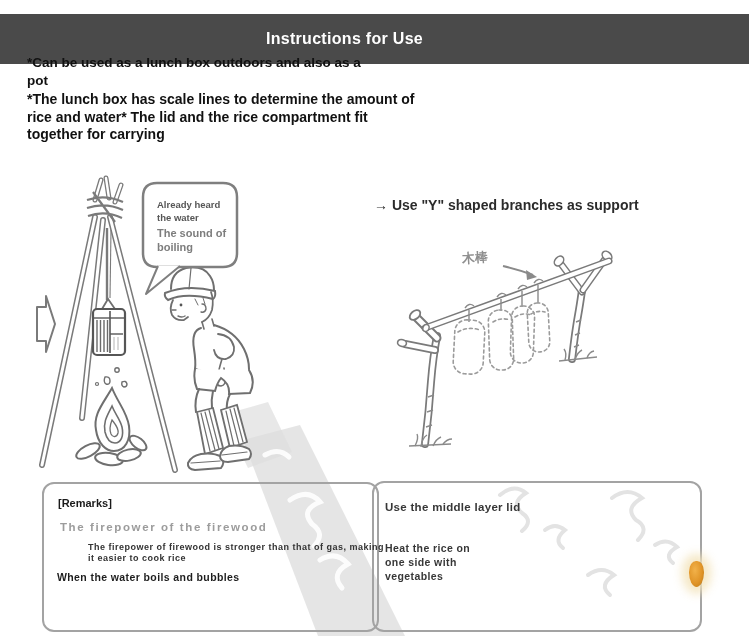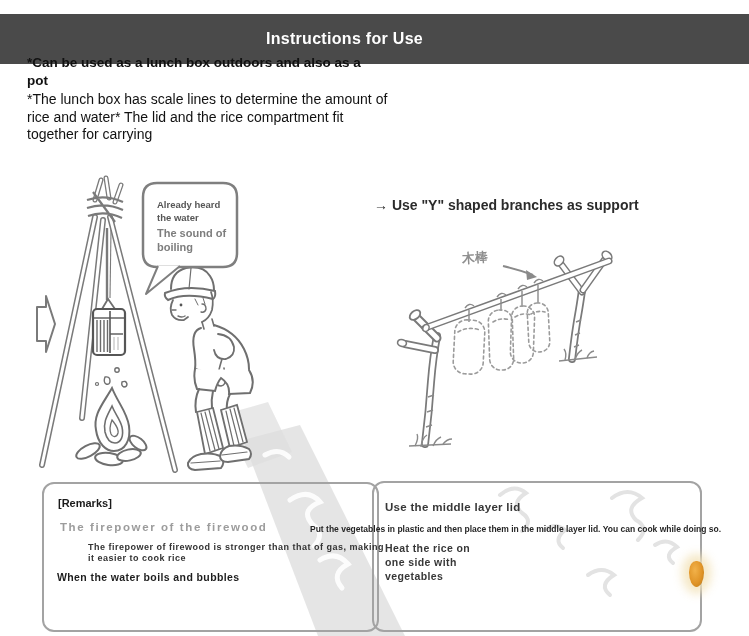--- a/index.html
+++ b/index.html
@@ -16,21 +16,21 @@
     color:#ffffff; font-size:16px; font-weight:bold; letter-spacing:.3px;
     transform:translateX(-30px);
   }
   
   .intro1 {
     position:absolute; left:27px; top:54px; z-index:2;
     font-size:13.5px; font-weight:bold; color:#111; line-height:17.5px; white-space:pre-line;
   }
   .intro2 {
     position:absolute; left:27px; top:91px; z-index:2;
-    font-size:14px; font-weight:normal; color:#111; line-height:17.5px; white-space:pre-line;
+    font-size:14px; font-weight:bold; color:#111; line-height:17.5px; white-space:pre-line;
   }
   
   .scene { position:absolute; z-index:1; }
   #left-scene  { left:25px;  top:172px; }
   #right-scene { left:385px; top:232px; }
   .bubble-text { position:absolute; left:157px; top:199px; z-index:2; }
   .bt1 { font-size:9.5px; font-weight:bold; color:#565656; line-height:12.5px; white-space:pre-line; }
   .bt2 { font-size:11px;  font-weight:bold; color:#7d7d7d; line-height:14px;  white-space:pre-line; margin-top:2px; }
   .branch-heading {
     position:absolute; left:374px; top:197px; z-index:2;
@@ -252,20 +252,19 @@
   <div class="remarks-box" id="remarks-left-box"></div>
   <div class="remarks-box" id="remarks-right-box"></div>
 
   <div class="rtext rl-title">[Remarks]</div>
   <div class="rtext rl-s1-title">The firepower of the firewood</div>
   <div class="rtext rl-s1-body">The firepower of firewood is stronger than that of gas, making
 it easier to cook rice</div>
   <div class="rtext rl-s2-title">When the water boils and bubbles</div>
 
   <div class="rtext rr-title">Use the middle layer lid</div>
-  <div class="rtext rr-note">Put the vegetables in plastic and then place them in the middle layer lid. You can cook while doing so.</div>
   <div class="rtext rr-body">Heat the rice on
 one side with
 vegetables</div>
 
   <div class="flame-marker"></div>
 
 </div>
 
 </body></html>

